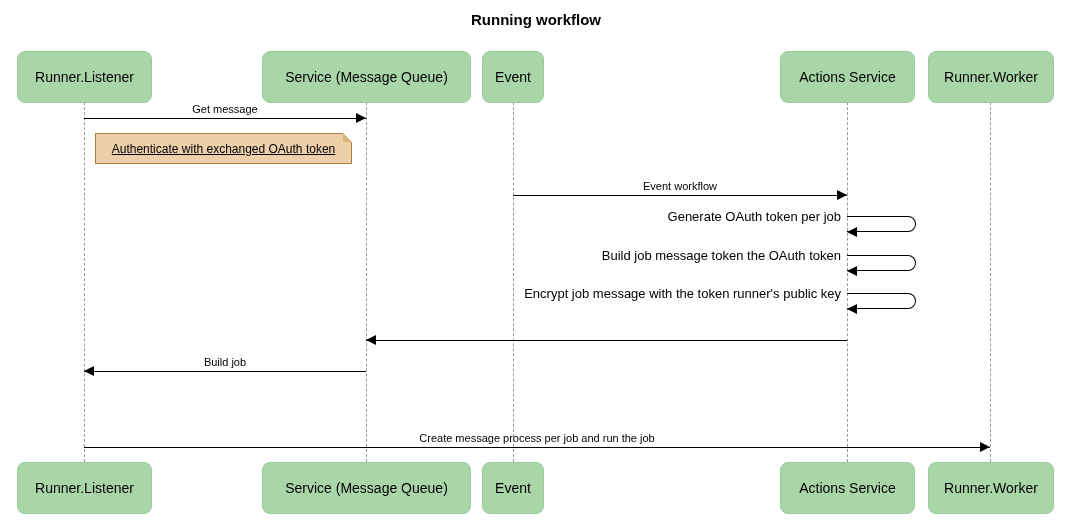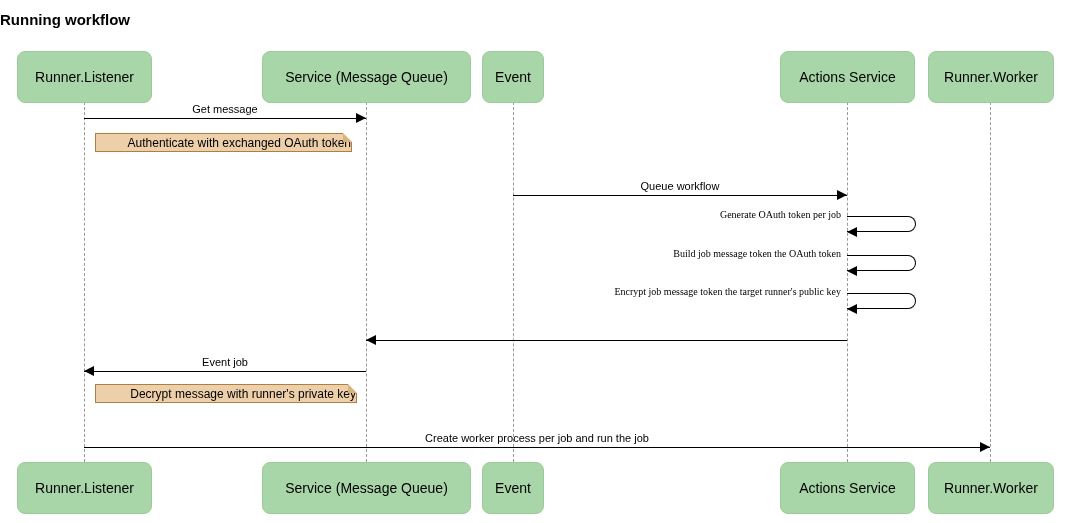--- a/index.html
+++ b/index.html
@@ -4,62 +4,61 @@
 <style>
   html, body { margin:0; padding:0; background:#fff; }
   .diagram {
     position:relative; width:1072px; height:523px;
     background:var(--background,#fff);
     font-family:"Liberation Sans", sans-serif;
     color:#000; overflow:hidden;
   }
   .title {
     position:absolute; top:11px; left:0; width:100%;
-    font-weight:bold; font-size:15px;
+    text-align:center; font-weight:bold; font-size:15px;
   }
   .lifeline {
     position:absolute; width:0; top:87px; height:375px;
     border-left:1px dashed var(--lifeline,#999);
   }
   .actor {
     position:absolute; height:52px; box-sizing:border-box;
     background:var(--actor-fill,#a9d6a9);
     border:1px solid var(--actor-border,#9bcb9b);
     border-radius:8px;
     display:flex; align-items:center; justify-content:center;
     font-size:14px; color:var(--actor-text,#000);
     white-space:nowrap;
   }
   .msg-line { position:absolute; height:0; border-top:1px solid var(--arrow,#000); }
   .msg-label {
     position:absolute; font-size:11px; white-space:nowrap;
     transform:translateX(-50%);
   }
   .loop-label {
-    position:absolute; font-size:10px; white-space:nowrap;
+    position:absolute; font-size:13px; white-space:nowrap;
     transform:translateX(-100%);
-    font-family:Liberation Serif, serif;
   }
   .arrow-right, .arrow-left {
     position:absolute; width:0; height:0;
     border-top:5px solid transparent; border-bottom:5px solid transparent;
   }
   .arrow-right { border-left:10px solid var(--arrow,#000); }
   .arrow-left  { border-right:10px solid var(--arrow,#000); }
   .self-loop {
     position:absolute; width:69px; height:16px; box-sizing:border-box;
     border:1px solid var(--arrow,#000); border-left:none;
     border-radius:0 9px 9px 0;
   }
   .note {
-    position:absolute; height:19px; box-sizing:border-box;
+    position:absolute; height:31px; box-sizing:border-box;
     background:var(--note-fill,#edcfa9);
     border:1px solid var(--note-border,#aa8142);
-    display:flex; align-items:center; justify-content:flex-end;
-    font-size:12px; white-space:nowrap;
+    display:flex; align-items:center; justify-content:center;
+    font-size:12px; white-space:nowrap;text-decoration:underline;
   }
   .fold {
     position:absolute; top:-1px; right:-1px; width:0; height:0;
     border-top:9px solid #ffffff;
     border-left:9px solid var(--note-fold,#d9b27c);
   }
 </style>
 </head>
 <body>
 
@@ -81,49 +80,45 @@
 
   <div class="msg-label" style="left:225px; top:103px">Get message</div>
   <div class="msg-line" style="left:84px; top:118px; width:282px"></div>
   <div class="arrow-right" style="left:356px; top:113px"></div>
 
   <div class="note" style="left:95px; top:133px; width:257px">
     <span>Authenticate with exchanged OAuth token</span>
     <span class="fold"></span>
   </div>
 
-  <div class="msg-label" style="left:680px; top:180px">Queue workflow</div>
+  <div class="msg-label" style="left:680px; top:180px">Event workflow</div>
   <div class="msg-line" style="left:513px; top:195px; width:334px"></div>
   <div class="arrow-right" style="left:837px; top:190px"></div>
 
   <div class="loop-label" style="left:841px; top:209px">Generate OAuth token per job</div>
   <div class="self-loop" style="left:847px; top:216px"></div>
   <div class="arrow-left" style="left:847px; top:227px"></div>
 
   <div class="loop-label" style="left:841px; top:248px">Build job message token the OAuth token</div>
   <div class="self-loop" style="left:847px; top:255px"></div>
   <div class="arrow-left" style="left:847px; top:266px"></div>
 
-  <div class="loop-label" style="left:841px; top:286px">Encrypt job message token the target runner's public key</div>
+  <div class="loop-label" style="left:841px; top:286px">Encrypt job message with the token runner's public key</div>
   <div class="self-loop" style="left:847px; top:293px"></div>
   <div class="arrow-left" style="left:847px; top:304px"></div>
 
   <div class="msg-line" style="left:366px; top:340px; width:481px"></div>
   <div class="arrow-left" style="left:366px; top:335px"></div>
 
-  <div class="msg-label" style="left:225px; top:356px">Event job</div>
+  <div class="msg-label" style="left:225px; top:356px">Build job</div>
   <div class="msg-line" style="left:84px; top:371px; width:282px"></div>
   <div class="arrow-left" style="left:84px; top:366px"></div>
 
-  <div class="note" style="left:95px; top:384px; width:262px">
-    <span>Decrypt message with runner's private key</span>
-    <span class="fold"></span>
-  </div>
 
-  <div class="msg-label" style="left:537px; top:432px">Create worker process per job and run the job</div>
+  <div class="msg-label" style="left:537px; top:432px">Create message process per job and run the job</div>
   <div class="msg-line" style="left:84px; top:447px; width:906px"></div>
   <div class="arrow-right" style="left:980px; top:442px"></div>
 
   <div class="actor" style="left:17px;  top:462px; width:135px">Runner.Listener</div>
   <div class="actor" style="left:262px; top:462px; width:209px">Service (Message Queue)</div>
   <div class="actor" style="left:482px; top:462px; width:62px">Event</div>
   <div class="actor" style="left:780px; top:462px; width:135px">Actions Service</div>
   <div class="actor" style="left:928px; top:462px; width:126px">Runner.Worker</div>
 
 </div>

